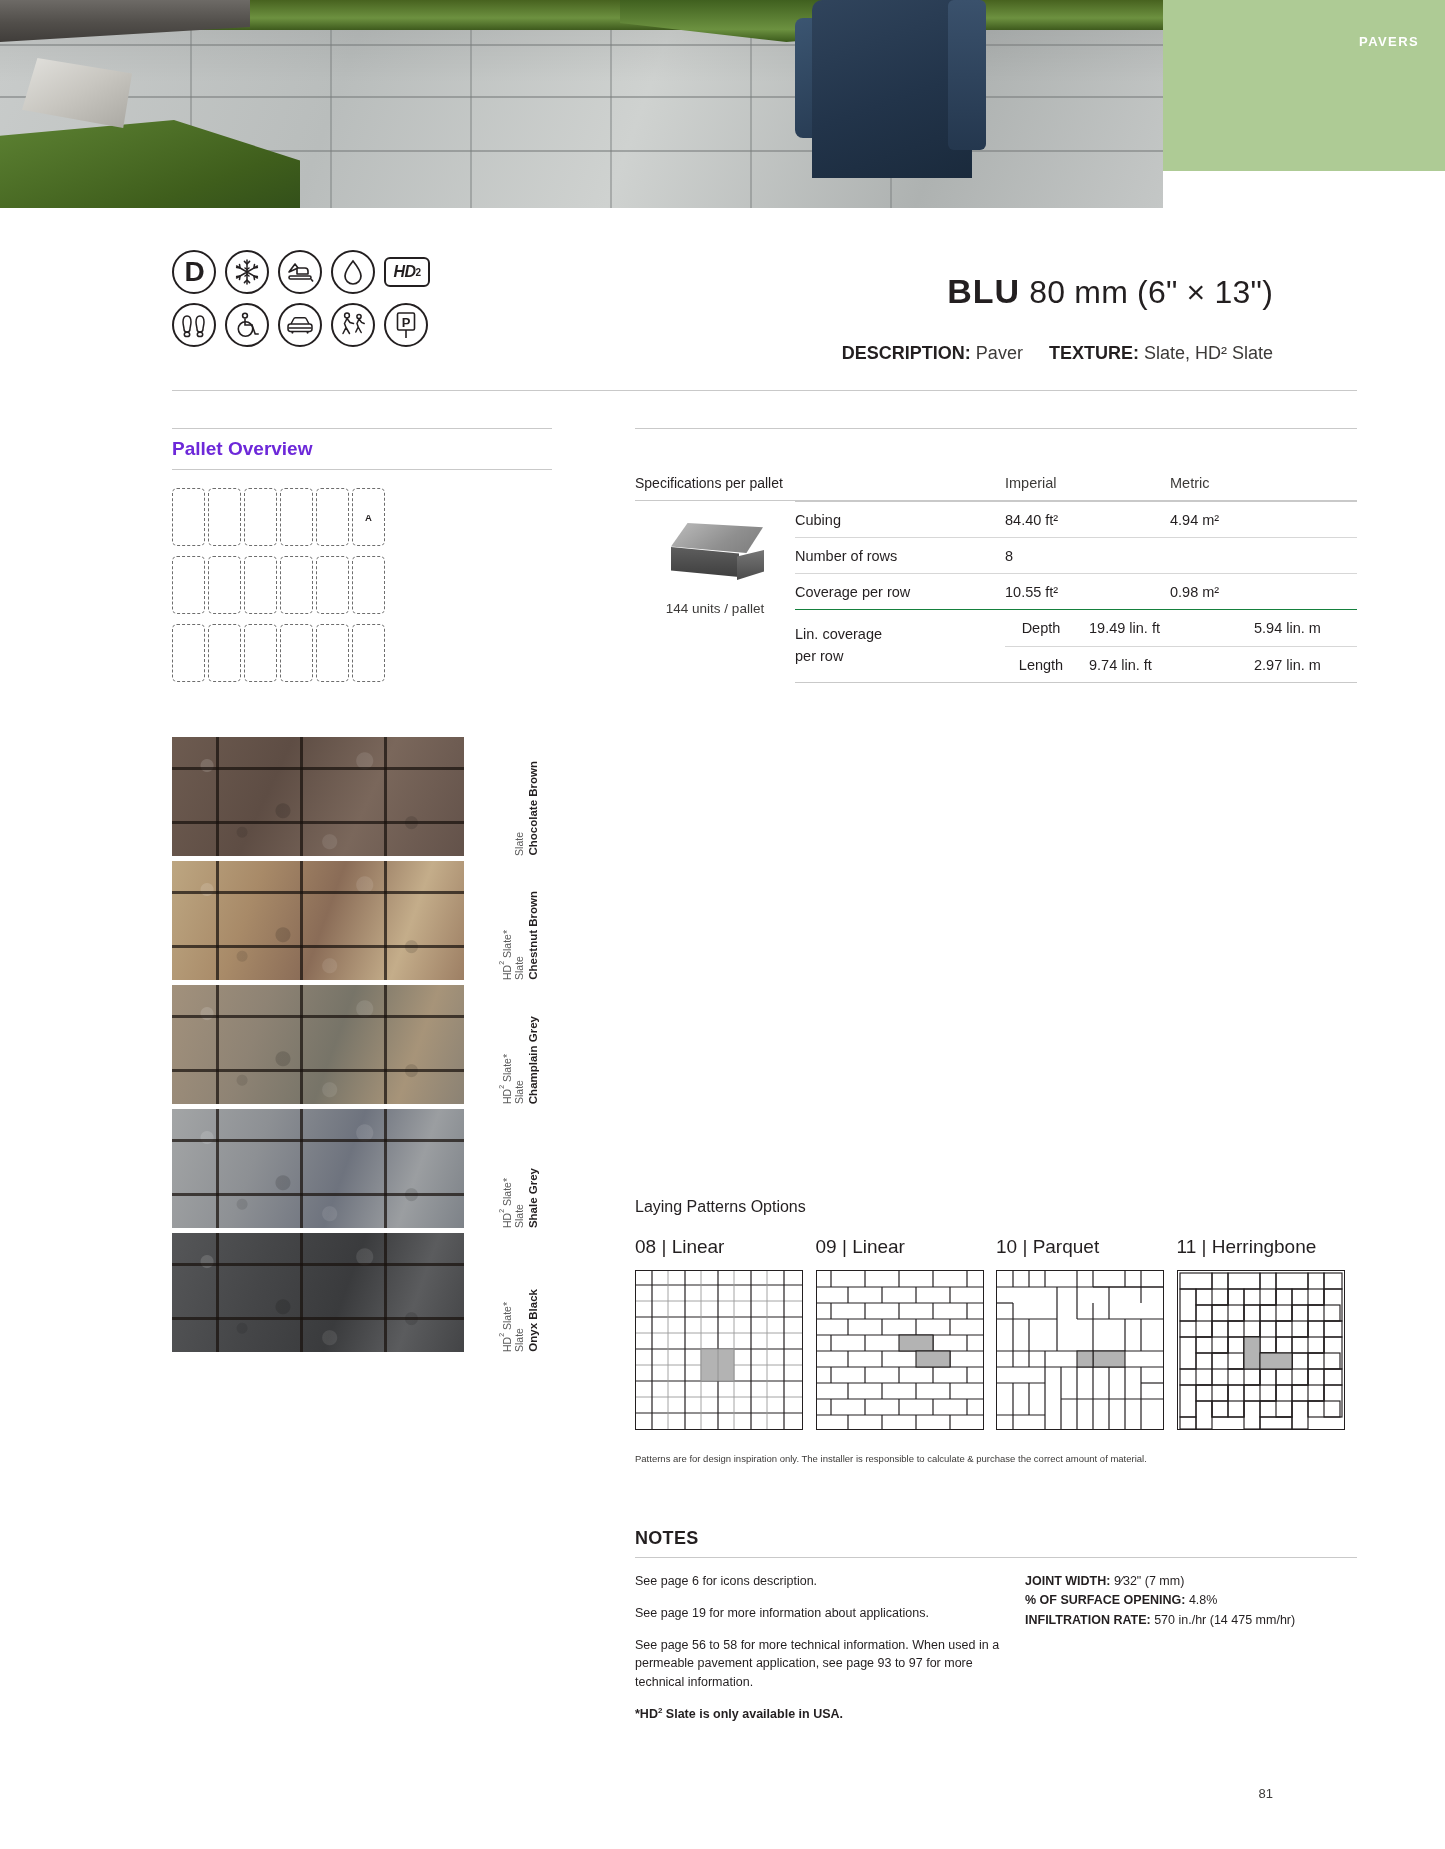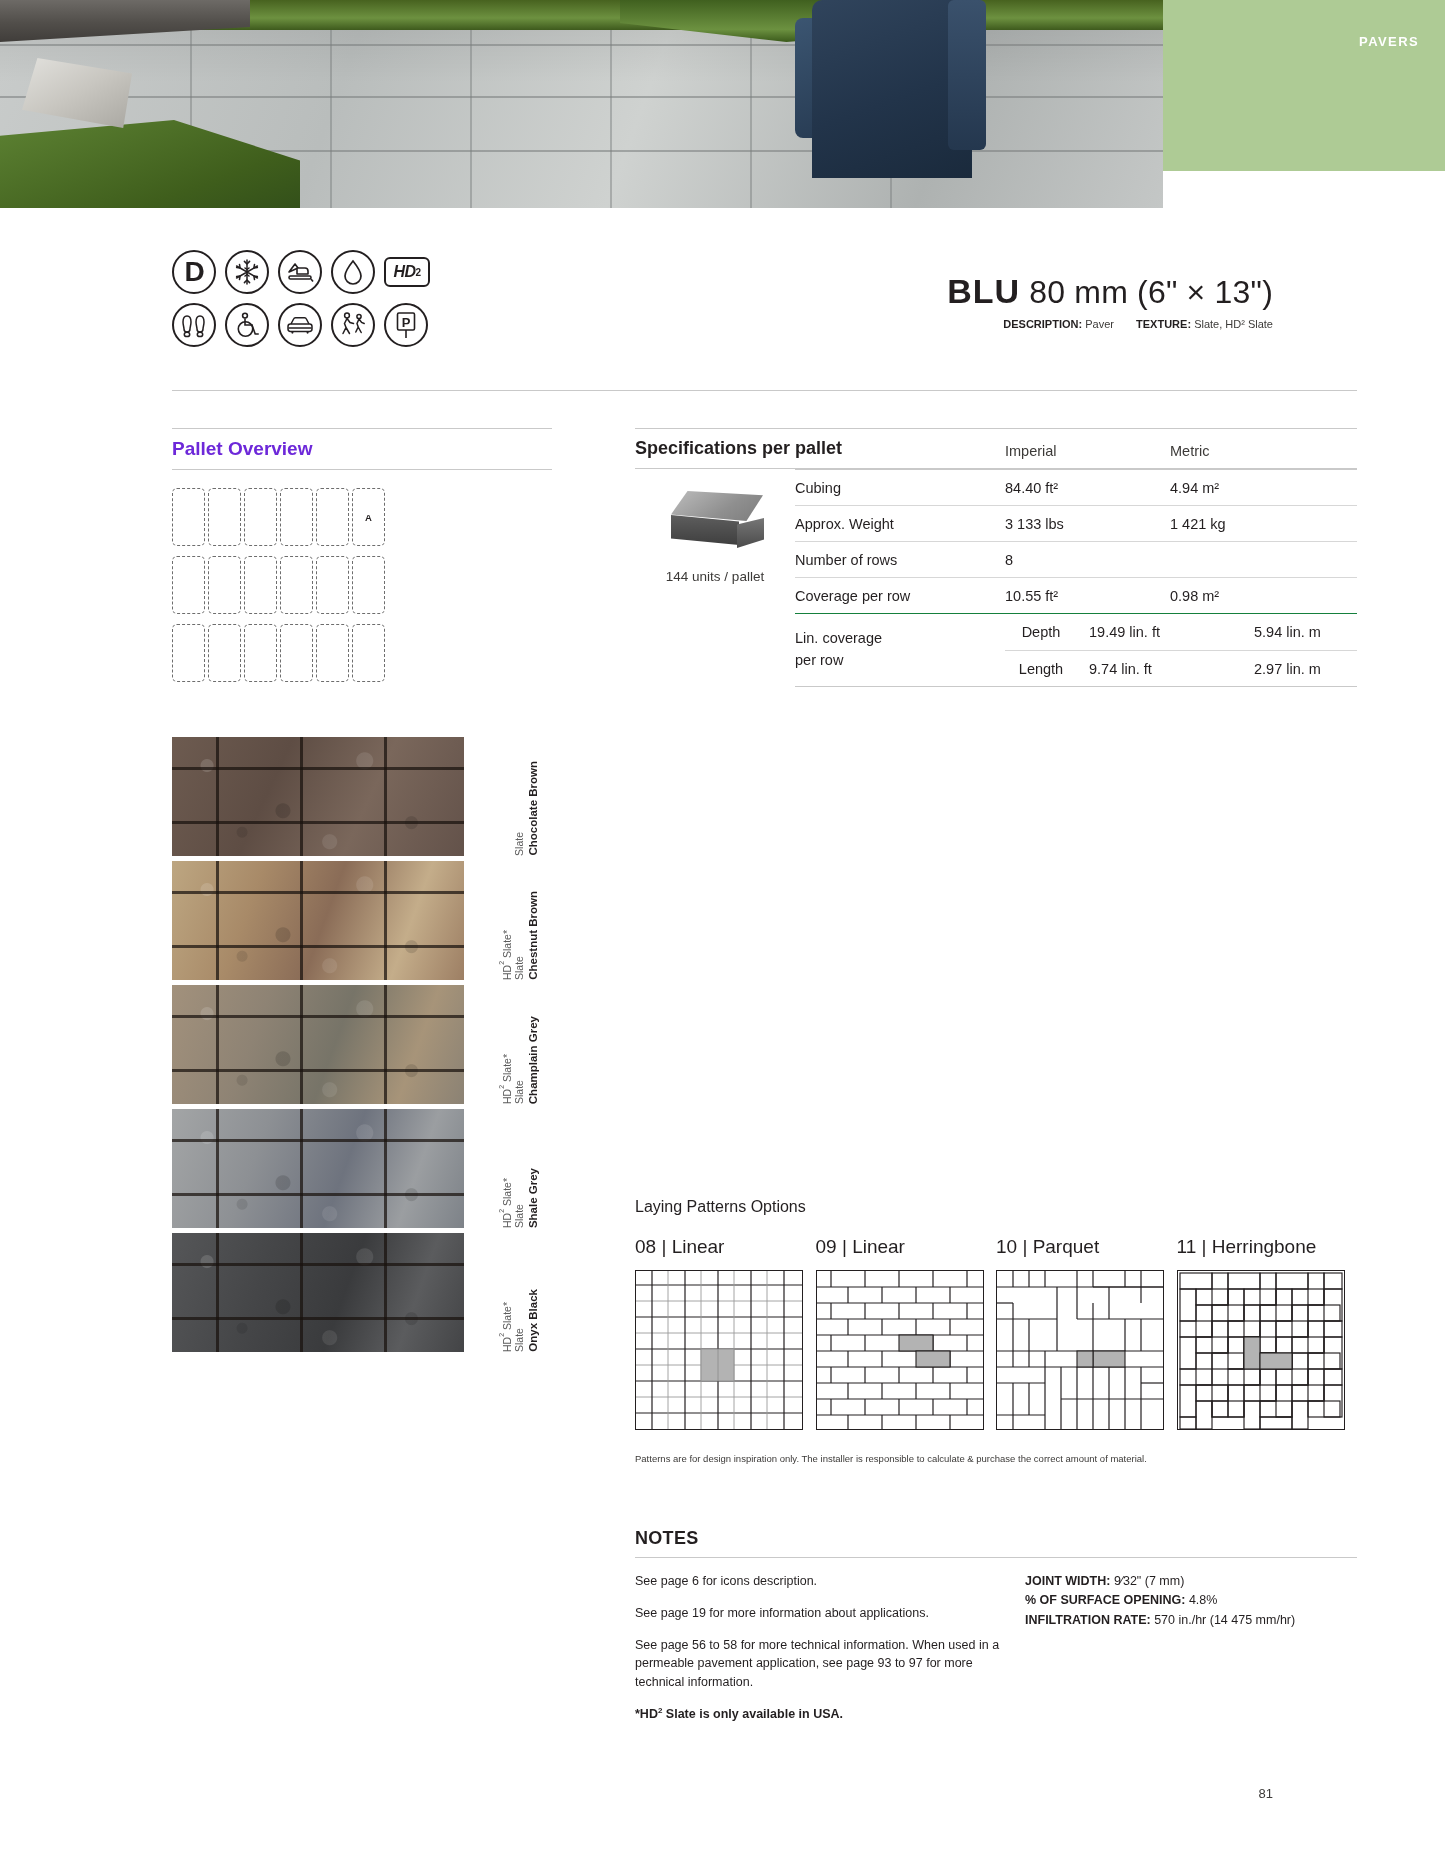--- a/index.html
+++ b/index.html
@@ -90,21 +90,21 @@
     display: flex; align-items: center; justify-content: center;
     font-size: 16px; font-weight: 700; font-style: italic; letter-spacing: -0.5px;
     background: #fff;
   }
   .hd2badge sup { font-size: 10px; font-style: normal; font-weight: 700; }
 
   
   .title-block { position: absolute; right: 172px; top: 272px; text-align: right; }
   .prod-title { font-size: 32px; font-weight: 400; color: #231f20; letter-spacing: 0.2px; white-space: nowrap; }
   .prod-title .nm { font-weight: 700; font-size: 34px; letter-spacing: 1px; }
-  .prod-sub { margin-top: 7px; font-size: 11px; color: #3c3a38; white-space: nowrap; }
+  .prod-sub { margin-top: 32px; font-size: 18px; color: #3c3a38; white-space: nowrap; }
   .prod-sub b { font-weight: 700; color: #231f20; }
   .prod-sub .gap { display: inline-block; width: 16px; }
 
   .hdr-rule { position: absolute; left: 172px; top: 390px; width: 1185px; height: 1px; background: #c9c9c9; }
 
   
   .pallet-sec { position: absolute; left: 172px; top: 428px; width: 380px; }
   .sec-title { font-size: 19px; font-weight: 700; color: #6d28d9; padding-bottom: 9px; }
   .sec-rule { height: 1px; background: #c9c9c9; width: 100%; }
   .sec-rule.top { margin-bottom: 0; }
@@ -143,21 +143,21 @@
     writing-mode: vertical-rl; transform: rotate(180deg);
     white-space: nowrap; line-height: 1.15;
   }
   .vlabel.name { font-size: 11.5px; font-weight: 700; color: #231f20; }
   .vlabel.tex  { font-size: 10.5px; font-weight: 400; color: #5b5b5b; }
   .vlabel sup { font-size: 7px; }
 
   
   .spec-sec { position: absolute; left: 635px; top: 428px; width: 722px; }
   .spec-head { display: flex; align-items: flex-end; padding-bottom: 9px; }
-  .spec-head .lbl { flex: 0 0 370px; font-size: 18px; font-weight: 700; }
+  .spec-head .lbl { flex: 0 0 370px; font-size: 14px; font-weight: 400; margin-top: 37px; }
   .spec-head .imp { flex: 0 0 165px; font-size: 14.5px; color: #3c3a38; }
   .spec-head .met { flex: 1; font-size: 14.5px; color: #3c3a38; }
 
   .spec-body { position: relative; }
   .spec-left { position: absolute; left: 0; top: 0; width: 160px; text-align: center; }
   .paver3d { position: relative; width: 112px; height: 62px; margin: 22px auto 0; }
   .p-top { position: absolute; left: 12px; top: 0; width: 92px; height: 30px;
     background: linear-gradient(145deg,#bdbdbd 0%, #8f8f8f 60%, #7c7c7c 100%);
     clip-path: polygon(18% 0, 100% 14%, 82% 100%, 0 78%); }
   .p-front { position: absolute; left: 12px; top: 24px; width: 68px; height: 30px;
@@ -462,25 +462,20 @@
             <div class="p-side"></div>
         </div>
         <div class="units-txt">144 units / pallet</div>
       </div>
 
       <div class="spec-rows">
         <div class="srow">
           <div class="k">Cubing</div>
           <div class="v1">84.40 ft²</div>
           <div class="v2">4.94 m²</div>
-        </div>
-        <div class="srow">
-          <div class="k">Approx. Weight</div>
-          <div class="v1">3 133 lbs</div>
-          <div class="v2">1 421 kg</div>
         </div>
         <div class="srow">
           <div class="k">Number of rows</div>
           <div class="v1">8</div>
           <div class="v2"></div>
         </div>
         <div class="srow">
           <div class="k">Coverage per row</div>
           <div class="v1">10.55 ft²</div>
           <div class="v2">0.98 m²</div>

